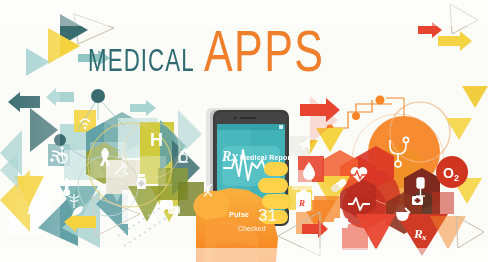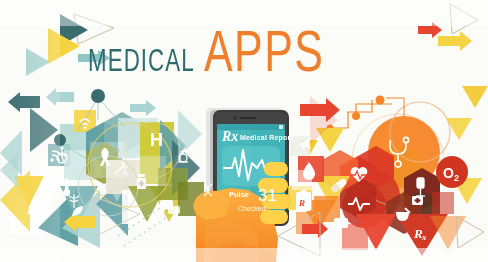--- a/index.html
+++ b/index.html
@@ -29,21 +29,21 @@
     transform:scaleX(.72);transform-origin:left bottom;
     white-space:nowrap;line-height:1;
   }
   .t-apps{
     font-family:"Liberation Sans Narrow","Liberation Sans",sans-serif;
     font-size:58px;letter-spacing:2px;font-weight:400;
     transform:scaleX(.74);transform-origin:left bottom;
     white-space:nowrap;line-height:1;
     margin-left:-48px;
   }
-  .phone-txt{position:absolute;z-index:60;pointer-events:none;}
+  .phone-txt{position:absolute;z-index:60;pointer-events:none;margin-top:20px;}
   .rx{font-family:"Liberation Serif",serif;font-style:italic;font-weight:700;color:#fff;}
   .glyph{font-family:"Liberation Sans",sans-serif;}
 </style>
 </head>
 <body>
 
 <div id="stage">
 
   <svg class="layer" width="488" height="262" viewBox="0 0 488 262">
     <defs>

